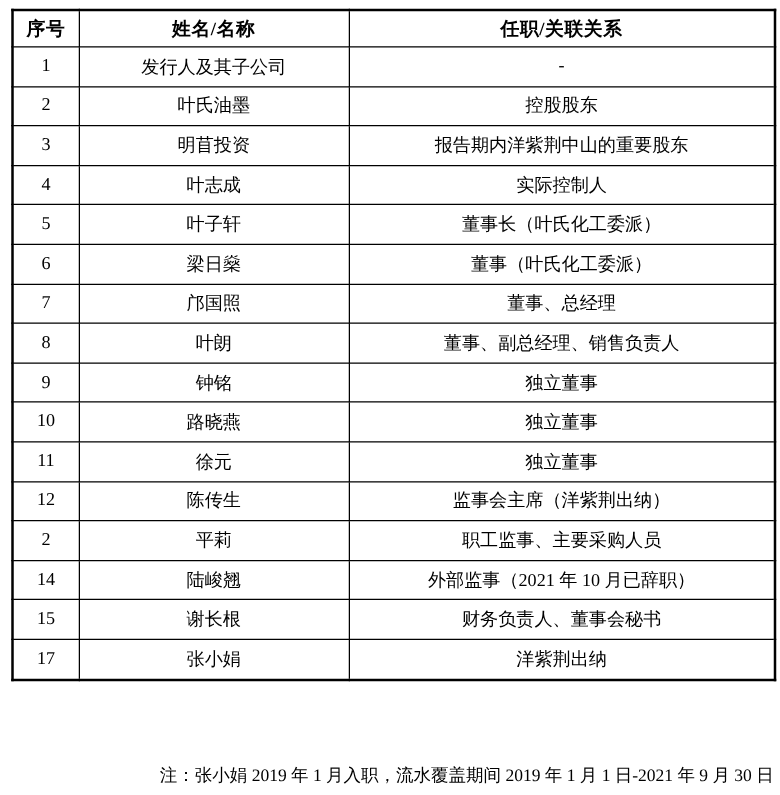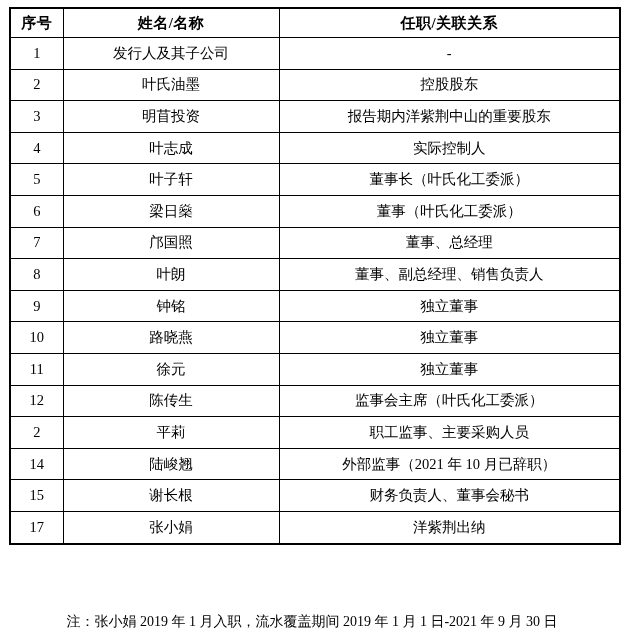--- a/index.html
+++ b/index.html
@@ -50,21 +50,21 @@
     font-size: 14.5px;
     font-weight: normal;
   }
   .note {
     position: absolute;
     left: 5px;
     top: 612px;
     width: 614px;
     font-size: 14px;
     line-height: 20px;
-    text-align: center;
+    text-align: right;
     white-space: nowrap;
   }
 </style>
 </head>
 <body>
 
 <div class="page">
 
   <table class="rel-table">
     <colgroup>
@@ -131,21 +131,21 @@
           <td>独立董事</td>
         </tr>
         <tr>
           <td>11</td>
           <td>徐元</td>
           <td>独立董事</td>
         </tr>
         <tr>
           <td>12</td>
           <td>陈传生</td>
-          <td>监事会主席（叶氏化工委派）</td>
+          <td>监事会主席（洋紫荆出纳）</td>
         </tr>
         <tr>
           <td>2</td>
           <td>平莉</td>
           <td>职工监事、主要采购人员</td>
         </tr>
         <tr>
           <td>14</td>
           <td>陆峻翘</td>
           <td>外部监事（2021 年 10 月已辞职）</td>

